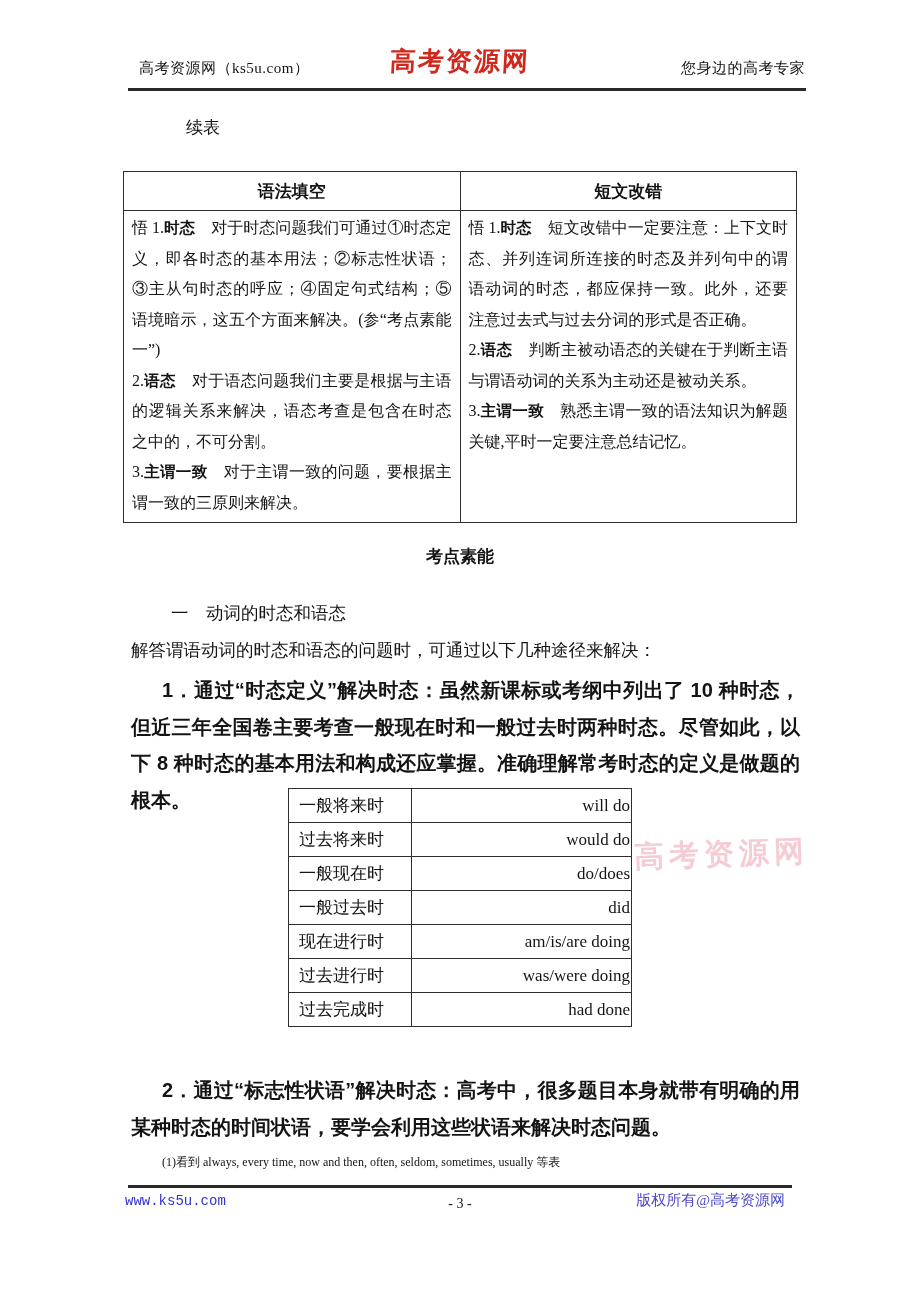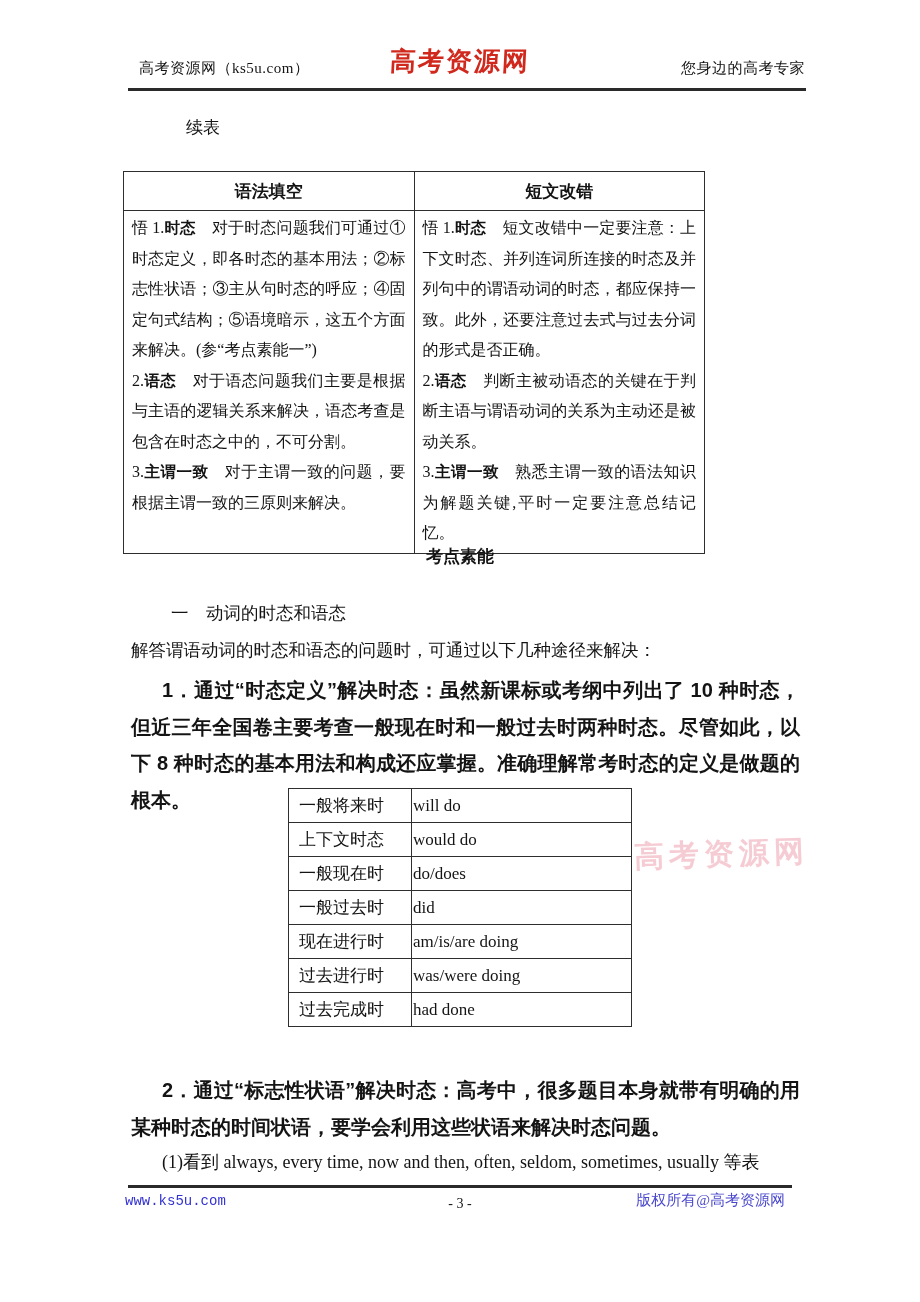--- a/index.html
+++ b/index.html
@@ -14,51 +14,51 @@
   .hdr-left{top:59px;left:139px;font-size:15px;letter-spacing:.5px;}
   .hdr-logo{top:44px;left:50%;transform:translateX(-50%) skewX(-3deg);
     font-size:26px;font-weight:bold;letter-spacing:2px;}
   .hdr-tagline{top:59px;left:681px;font-size:15px;letter-spacing:.5px;}
   .hdr-rule{top:88px;left:128px;width:678px;height:3px;background:#2a2a2a;}
 
   
   .continued{top:116px;left:150px;font-size:17px;margin-left:36px;}
 
   
-  .grammar-table{top:171px;left:123px;width:582px;border-collapse:collapse;
+  .grammar-table{top:171px;left:123px;width:674px;border-collapse:collapse;
     table-layout:fixed;}
   .grammar-table th,.grammar-table td{border:1.6px solid #2e2e2e;}
   .grammar-table th{height:36px;font-size:17px;font-weight:600;
     text-align:center;vertical-align:middle;}
   .grammar-table td{width:50%;vertical-align:top;padding:2px 8px 4px 8px;}
   .cell-para{margin:0;font-size:16px;line-height:30.5px;text-align:justify;
     text-justify:inter-ideograph;}
   .cell-para b{font-family:"Liberation Sans","DejaVu Sans",sans-serif;
     font-size:15.5px;}
 
   
   .kaodian{top:545px;left:0;width:920px;text-align:center;font-size:17px;font-weight:bold;}
   .section-title{top:601px;left:171px;font-size:17.5px;}
   .intro{top:638px;left:131px;width:669px;font-size:17.5px;}
   .para{width:669px;left:131px;text-indent:31px;text-align:justify;
     line-height:36.5px;margin:0;}
   .para.bold{font-family:"Liberation Sans","DejaVu Sans",sans-serif;
     font-weight:700;font-size:20px;}
-  .para.normal{font-size:18px;}
+  .para.normal{font-size:12px;}
   .para1{top:672px;}
   .para2{top:1072px;}
   .para3{top:1144px;}
 
   
   .tense-table{top:788px;left:288px;width:344px;border-collapse:collapse;
     table-layout:fixed;}
   .tense-table td{border:1.5px solid #2e2e2e;height:31px;font-size:17px;
     vertical-align:middle;}
   .tense-table td.cn{width:111px;padding-left:10px;}
-  .tense-table td.en{text-align:left;font-family:"Liberation Serif","DejaVu Serif",serif;margin-top:8px;}
+  .tense-table td.en{text-align:right;font-family:"Liberation Serif","DejaVu Serif",serif;margin-top:8px;}
 
   
   .watermark{top:834px;left:634px;font-size:30px;font-weight:bold;
     letter-spacing:5px;transform:rotate(-2deg);opacity:.55;}
 
   
   .ftr-rule{top:1185px;left:128px;width:664px;height:2.5px;background:#2a2a2a;}
   .ftr-site{top:1193px;left:125px;font-size:14px;
     font-family:"Liberation Mono","DejaVu Sans Mono",monospace;
     text-decoration:none;}
@@ -103,21 +103,21 @@
 <div class="abs intro">解答谓语动词的时态和语态的问题时，可通过以下几种途径来解决：</div>
 <p class="abs para bold para1">1．通过“时态定义”解决时态：虽然新课标或考纲中列出了 10 种时态，但近三年全国卷主要考查一般现在时和一般过去时两种时态。尽管如此，以下 8 种时态的基本用法和构成还应掌握。准确理解常考时态的定义是做题的根本。</p>
 
 <table class="abs tense-table">
   <tbody>
     <tr>
         <td class="cn">一般将来时</td>
         <td class="en">will do</td>
       </tr>
     <tr>
-        <td class="cn">上下文时态</td>
+        <td class="cn">过去将来时</td>
         <td class="en">would do</td>
       </tr>
     <tr>
         <td class="cn">一般现在时</td>
         <td class="en">do/does</td>
       </tr>
     <tr>
         <td class="cn">一般过去时</td>
         <td class="en">did</td>
       </tr>

